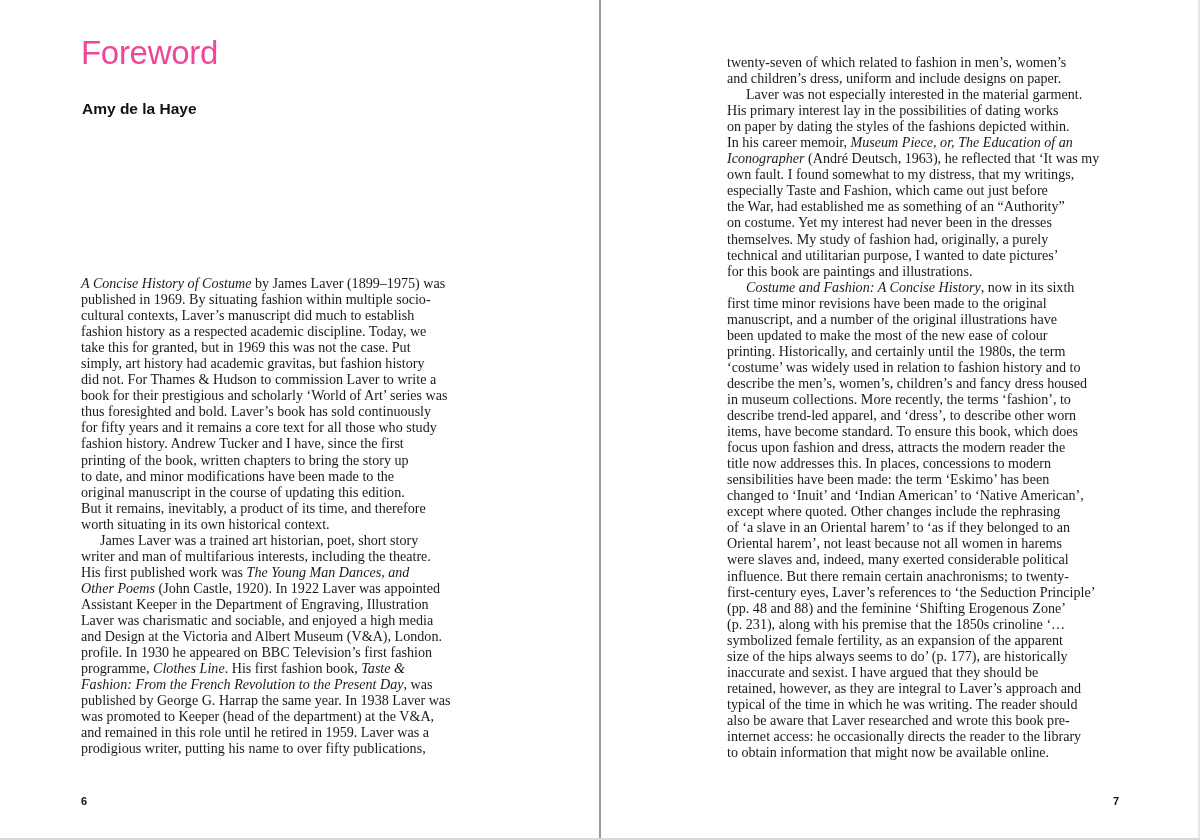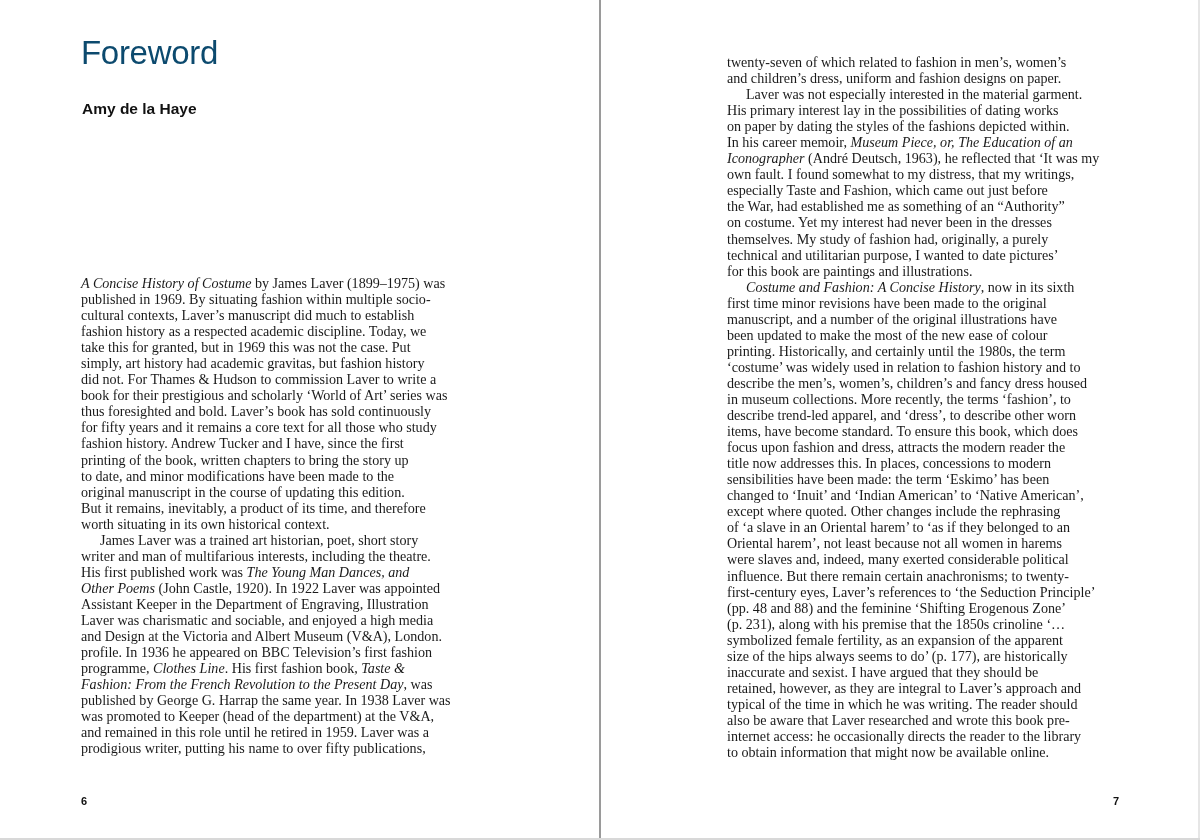--- a/index.html
+++ b/index.html
@@ -1,21 +1,21 @@
 <!DOCTYPE html>
 <html><head>
 <meta charset="utf-8">
 <style>
   html, body { margin: 0; padding: 0; background: #ffffff; }
   body { width: 1200px; height: 840px; position: relative; overflow: hidden; }
   .spread { position: absolute; left: 0; top: 0; width: 1200px; height: 840px; background: #fff; }
   .gutter { position: absolute; left: 599px; top: 0; width: 2px; height: 840px; background: #9a9a9a; }
   .bottom-edge { position: absolute; left: 0; top: 838px; width: 1200px; height: 2px; background: #d8d8d8; }
   .right-edge { position: absolute; left: 1198px; top: 0; width: 2px; height: 840px; background: #e6e6e6; }
-  .title { position: absolute; left: 81px; top: 34px; font-family: "Liberation Sans", sans-serif; font-size: 33px; font-weight: normal; color: #0c4a6e; letter-spacing: -0.3px; margin: 0; }
+  .title { position: absolute; left: 81px; top: 34px; font-family: "Liberation Sans", sans-serif; font-size: 33px; font-weight: normal; color: #ec4899; letter-spacing: -0.3px; margin: 0; }
   .author { position: absolute; left: 82px; top: 100px; font-family: "Liberation Sans", sans-serif; font-size: 15.5px; font-weight: bold; color: #111; margin: 0; }
   .body-text { position: absolute; font-family: "Liberation Serif", serif; font-size: 14.1px; line-height: 16.05px; color: #1a1a1a; margin: 0; }
   .body-text .line { display: block; white-space: nowrap; }
   .body-text .indent { padding-left: 19px; }
   .body-text i { font-style: italic; text-align: center; }
   .left-col { left: 81px; top: 275px; width: 400px; }
   .right-col { left: 727px; top: 38px; width: 420px; margin-top: 16px; }
   .folio { position: absolute; top: 795px; font-family: "Liberation Sans", sans-serif; font-size: 11px; font-weight: bold; color: #111; }
   .folio-left { left: 81px; }
   .folio-right { left: 1113px; }
@@ -48,35 +48,35 @@
         <span class="line"><span>original manuscript in the course of updating this edition.</span></span>
         <span class="line"><span>But it remains, inevitably, a product of its time, and therefore</span></span>
         <span class="line"><span>worth situating in its own historical context.</span></span>
         <span class="line indent"><span>James Laver was a trained art historian, poet, short story</span></span>
         <span class="line"><span>writer and man of multifarious interests, including the theatre.</span></span>
         <span class="line"><span>His first published work was </span><i>The Young Man Dances, and</i></span>
         <span class="line"><i>Other Poems</i><span> (John Castle, 1920). In 1922 Laver was appointed</span></span>
         <span class="line"><span>Assistant Keeper in the Department of Engraving, Illustration</span></span>
         <span class="line"><span>Laver was charismatic and sociable, and enjoyed a high media</span></span>
         <span class="line"><span>and Design at the Victoria and Albert Museum (V&amp;A), London.</span></span>
-        <span class="line"><span>profile. In 1936 he appeared on BBC Television’s first fashion</span></span>
+        <span class="line"><span>profile. In 1930 he appeared on BBC Television’s first fashion</span></span>
         <span class="line"><span>programme, </span><i>Clothes Line</i><span>. His first fashion book, </span><i>Taste &amp;</i></span>
         <span class="line"><i>Fashion: From the French Revolution to the Present Day</i><span>, was</span></span>
         <span class="line"><span>published by George G. Harrap the same year. In 1938 Laver was</span></span>
         <span class="line"><span>was promoted to Keeper (head of the department) at the V&amp;A,</span></span>
         <span class="line"><span>and remained in this role until he retired in 1959. Laver was a</span></span>
         <span class="line"><span>prodigious writer, putting his name to over fifty publications,</span></span>
       </div>
     <div class="folio folio-left">6</div>
   </section>
 
   <section>
     <div class="body-text right-col" id="right-body">
         <span class="line"><span>twenty-seven of which related to fashion in men’s, women’s</span></span>
-        <span class="line"><span>and children’s dress, uniform and fashion designs on paper.</span></span>
+        <span class="line"><span>and children’s dress, uniform and include designs on paper.</span></span>
         <span class="line indent"><span>Laver was not especially interested in the material garment.</span></span>
         <span class="line"><span>His primary interest lay in the possibilities of dating works</span></span>
         <span class="line"><span>on paper by dating the styles of the fashions depicted within.</span></span>
         <span class="line"><span>In his career memoir, </span><i>Museum Piece, or, The Education of an</i></span>
         <span class="line"><i>Iconographer</i><span> (André Deutsch, 1963), he reflected that ‘It was my</span></span>
         <span class="line"><span>own fault. I found somewhat to my distress, that my writings,</span></span>
         <span class="line"><span>especially Taste and Fashion, which came out just before</span></span>
         <span class="line"><span>the War, had established me as something of an “Authority”</span></span>
         <span class="line"><span>on costume. Yet my interest had never been in the dresses</span></span>
         <span class="line"><span>themselves. My study of fashion had, originally, a purely</span></span>

